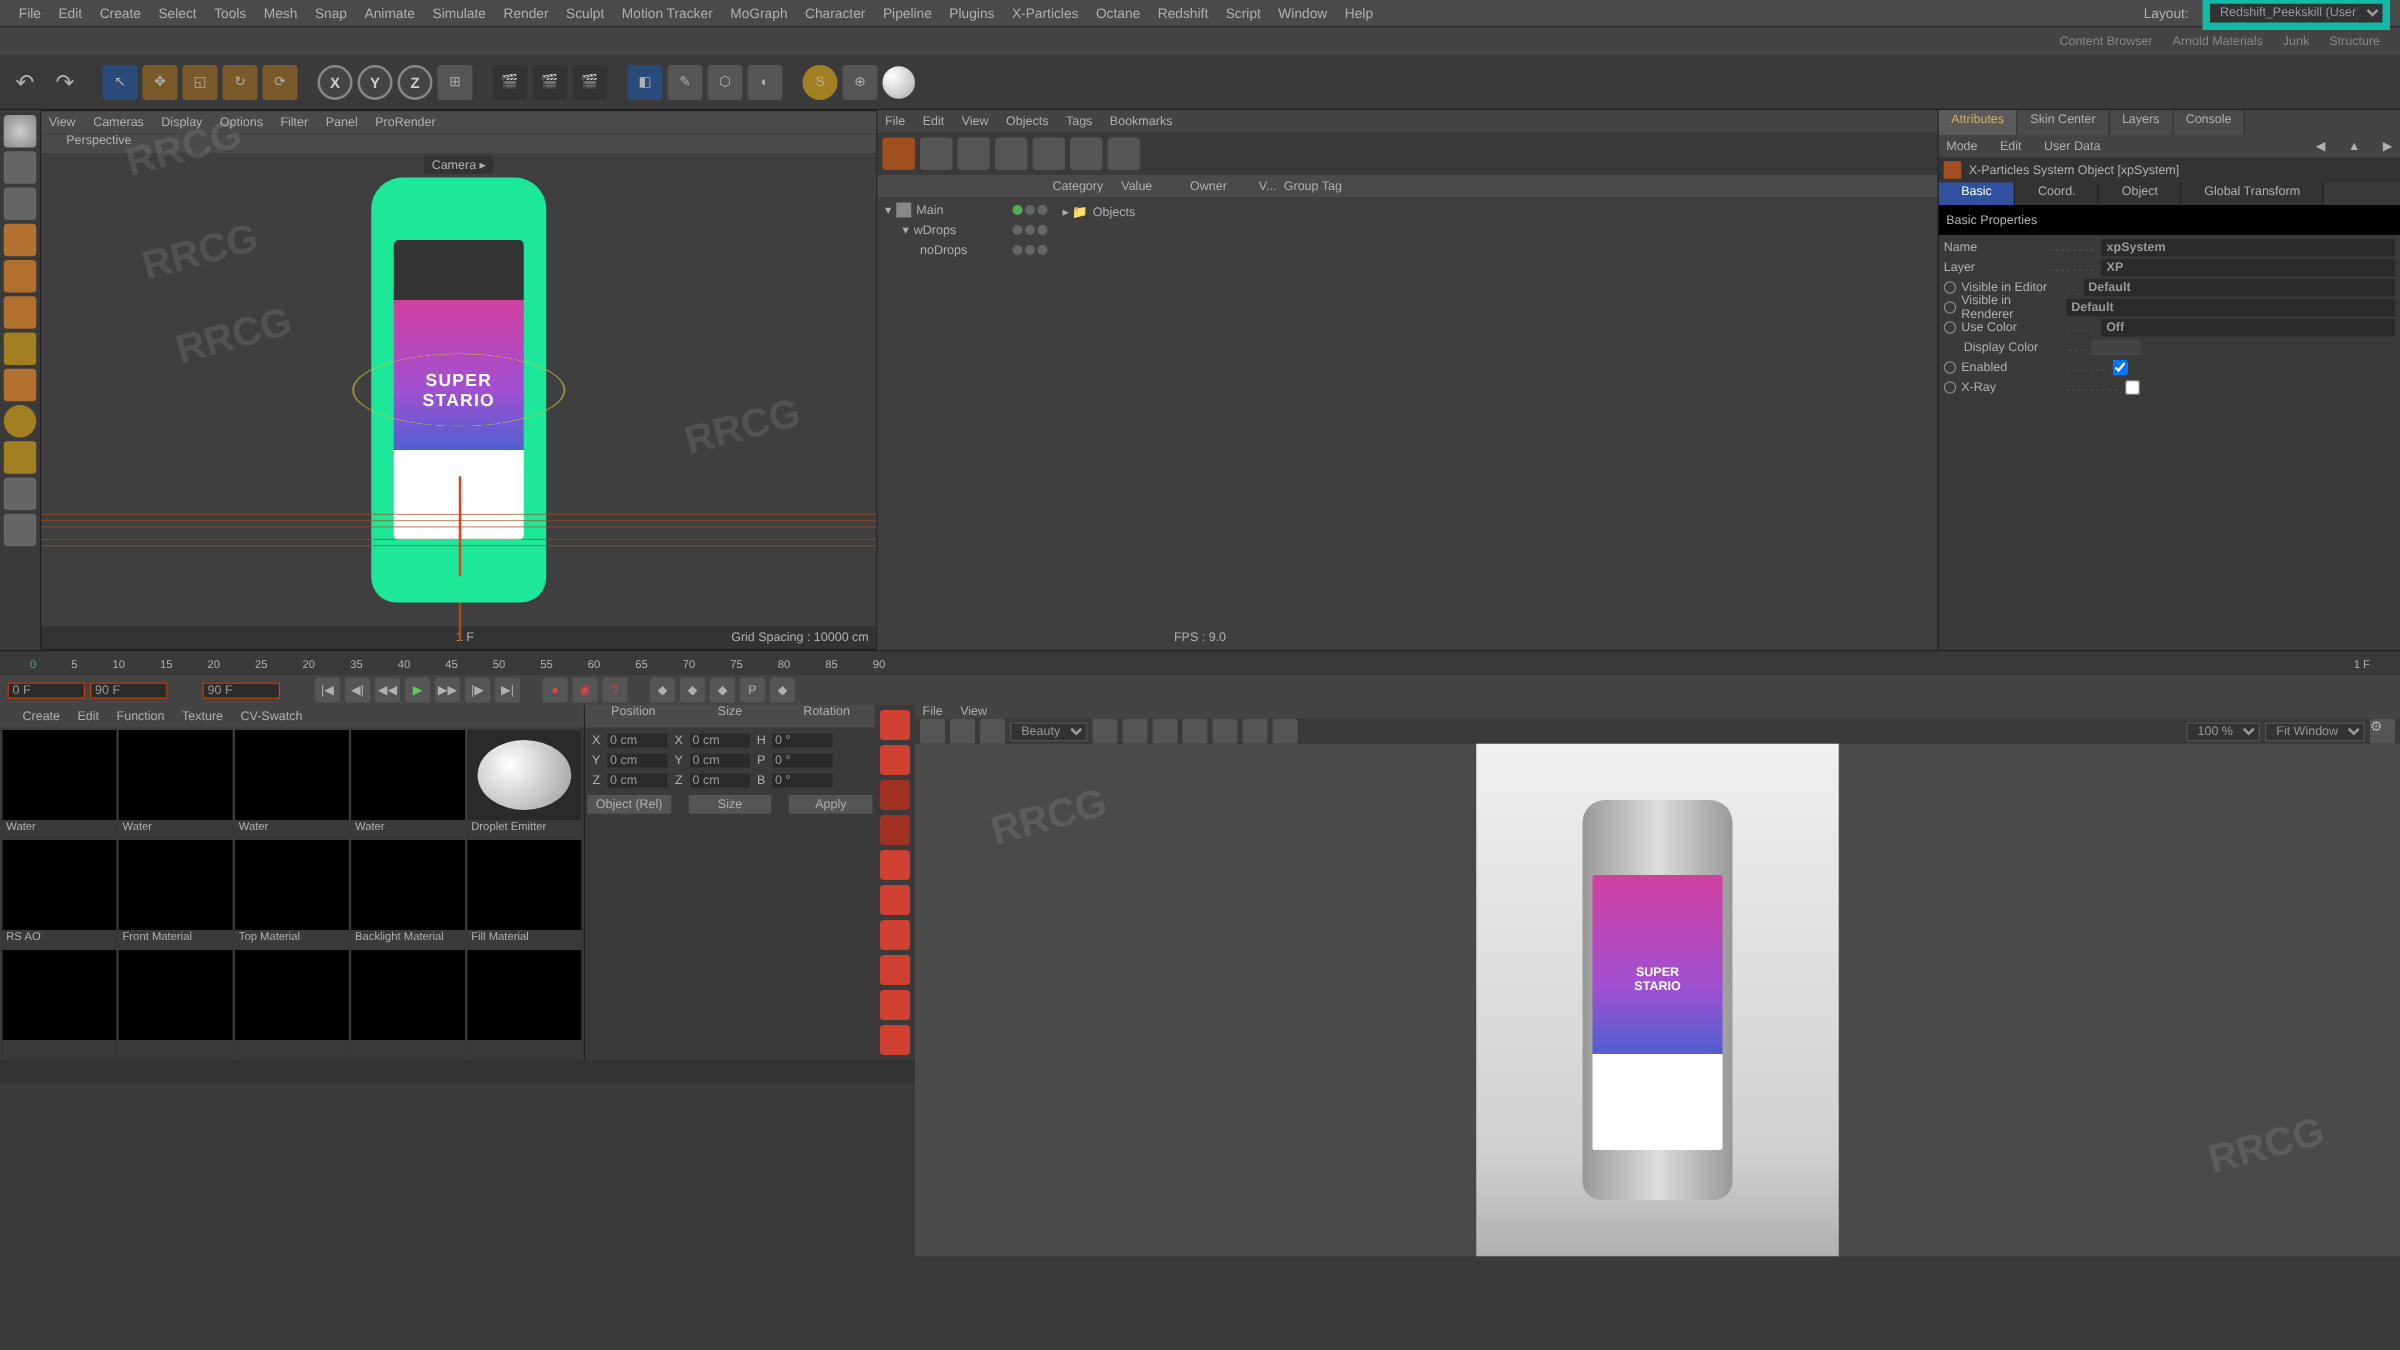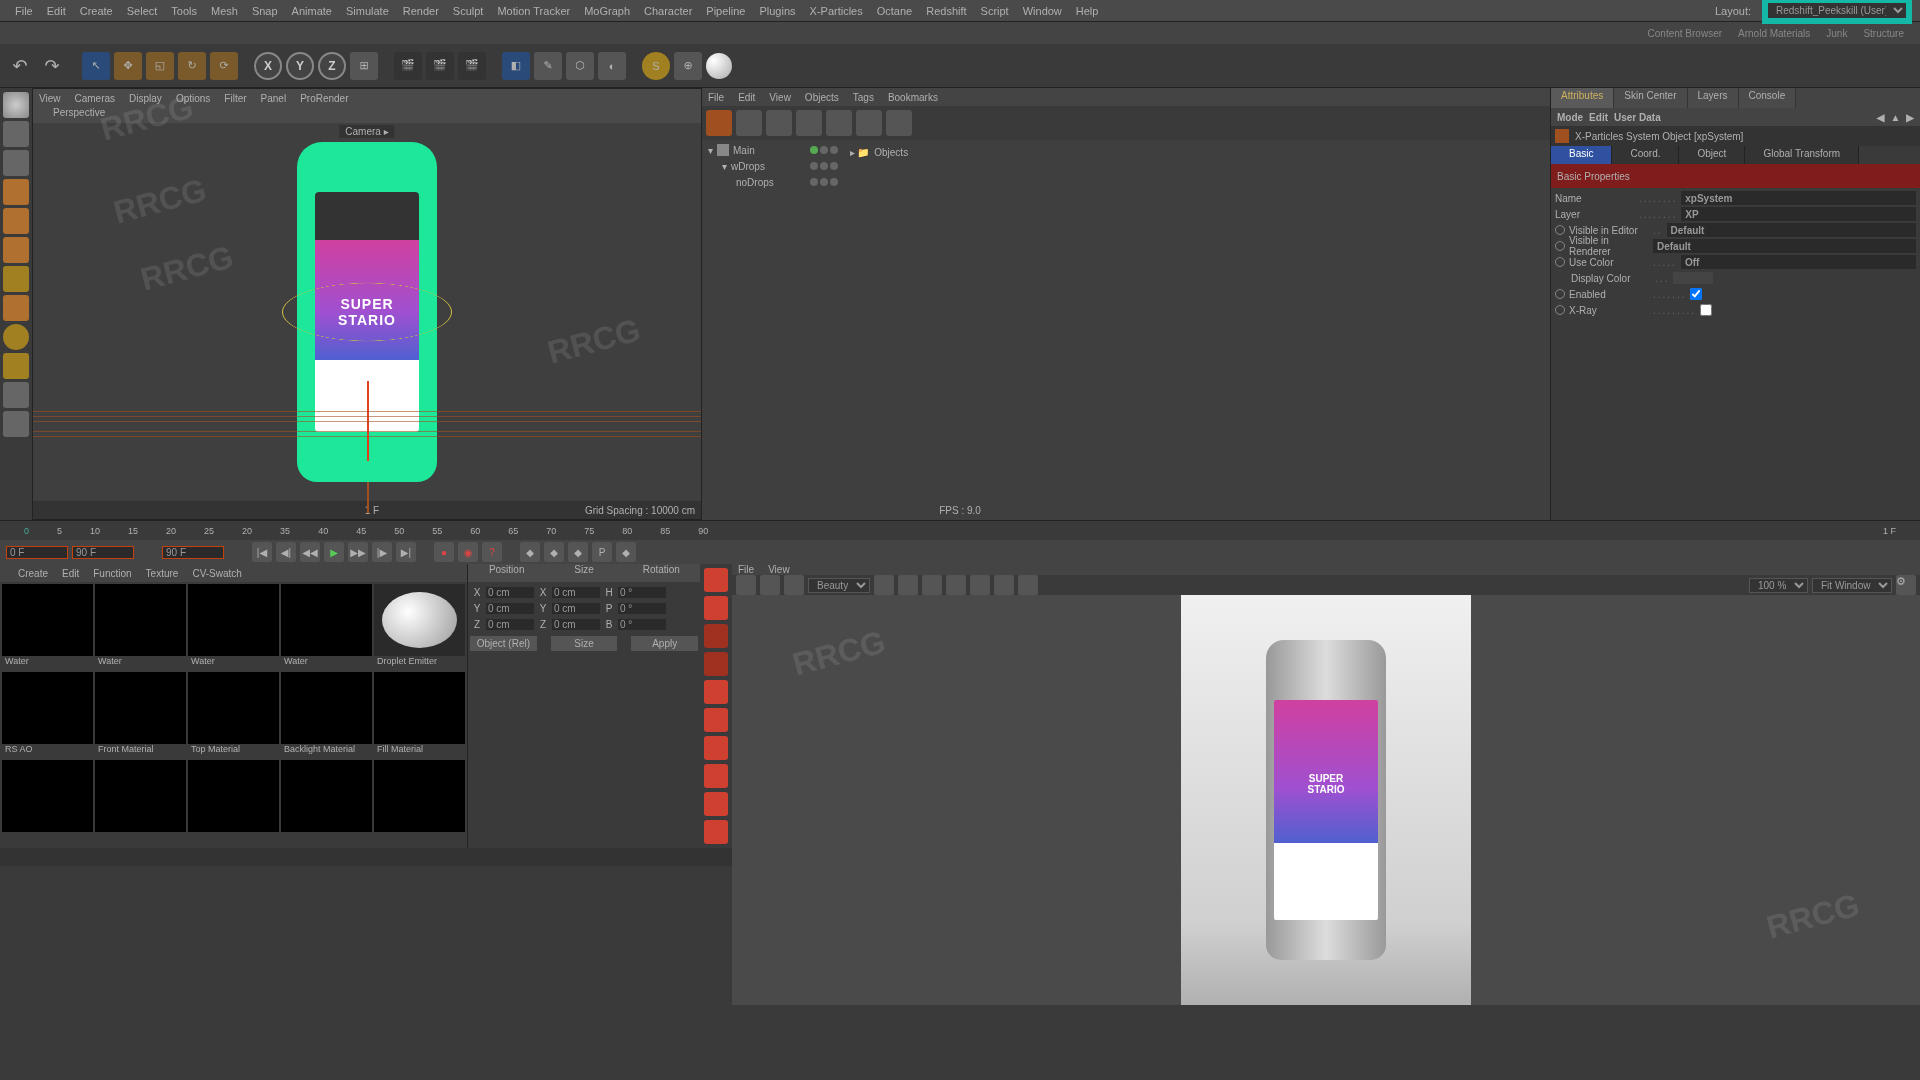--- a/index.html
+++ b/index.html
@@ -55,27 +55,27 @@
 .tree-indent1 { padding-left: 18px; }
 .tree-indent2 { padding-left: 32px; }
 .tree-icon { width: 12px; height: 12px; background: #888; }
 .tree-dots { display: flex; gap: 2px; margin-left: auto; margin-right: 6px; }
 .dot { width: 8px; height: 8px; border-radius: 4px; background: #666; }
 .dot.g { background: #5a5; }
 .right-panel { flex: 0 0 370px; background: #3a3a3a; border-left: 1px solid #222; display: flex; flex-direction: column; }
 .attr-tabs { height: 20px; background: #444; display: flex; font-size: 10px; }
 .attr-tab { padding: 2px 10px; background: #4a4a4a; border-right: 1px solid #333; cursor: pointer; }
 .attr-tab.active { background: #5a5a5a; color: #d0b060; }
-.attr-menu { height: 18px; background: #444; display: flex; align-items: center; gap: 6px; padding: 0 6px; font-size: 10px; font-weight: bold; }
+.attr-menu { height: 18px; background: #444; display: flex; align-items: center; gap: 18px; padding: 0 6px; font-size: 10px; }
 .attr-title { height: 20px; background: #333; display: flex; align-items: center; padding: 0 4px; gap: 6px; font-size: 10px; }
 .attr-title-icon { width: 14px; height: 14px; background: #a05020; }
 .attr-subtabs { height: 18px; display: flex; font-size: 10px; }
 .subtab { padding: 2px 18px; background: #333; border-right: 1px solid #222; cursor: pointer; }
 .subtab.active { background: #3050a0; color: #fff; }
-.attr-section { background: #7f1d1d; height: 16px; padding: 12px 6px; font-size: 10px; display: flex; align-items: center; }
+.attr-section { background: #000000; height: 16px; padding: 12px 6px; font-size: 10px; display: flex; align-items: center; }
 .attr-rows { padding: 2px 4px; }
 .attr-row { height: 16px; display: flex; align-items: center; font-size: 10px; gap: 4px; }
 .attr-label { width: 80px; }
 .attr-dots { flex: 0 0 auto; color: #666; letter-spacing: 2px; }
 .attr-input { background: #2a2a2a; border: none; color: #999; padding: 0 4px; height: 14px; font-size: 10px; flex: 1; font-weight: bold; }
 .attr-check { width: 12px; height: 12px; }
 .radio { width: 10px; height: 10px; border: 1px solid #888; border-radius: 5px; }
 .timeline { height: 20px; background: #3a3a3a; display: flex; align-items: center; font-size: 9px; padding: 0 10px; border-top: 1px solid #222; }
 .timeline span { margin: 0 14px; }
 .tl-mark { color: #4a9; }
@@ -260,20 +260,28 @@
     </div>
     <div class="obj-icons">
       <div class="obj-icon active"></div>
       <div class="obj-icon"></div>
       <div class="obj-icon"></div>
       <div class="obj-icon"></div>
       <div class="obj-icon"></div>
       <div class="obj-icon"></div>
       <div class="obj-icon"></div>
     </div>
+    <div class="obj-table-head">
+      <div class="obj-col1"></div>
+      <div class="obj-col">Category</div>
+      <div class="obj-col">Value</div>
+      <div class="obj-col">Owner</div>
+      <div class="obj-col" style="width:20px">V...</div>
+      <div class="obj-col">Group Tag</div>
+    </div>
     <div class="obj-tree">
       <div style="display:flex">
         <div style="width:140px">
           <div class="tree-row">
             <span>▾</span>
               <span class="tree-icon"></span>
             <span>Main</span>
             <span class="tree-dots">
                 <span class="dot g"></span>
                 <span class="dot"></span>

